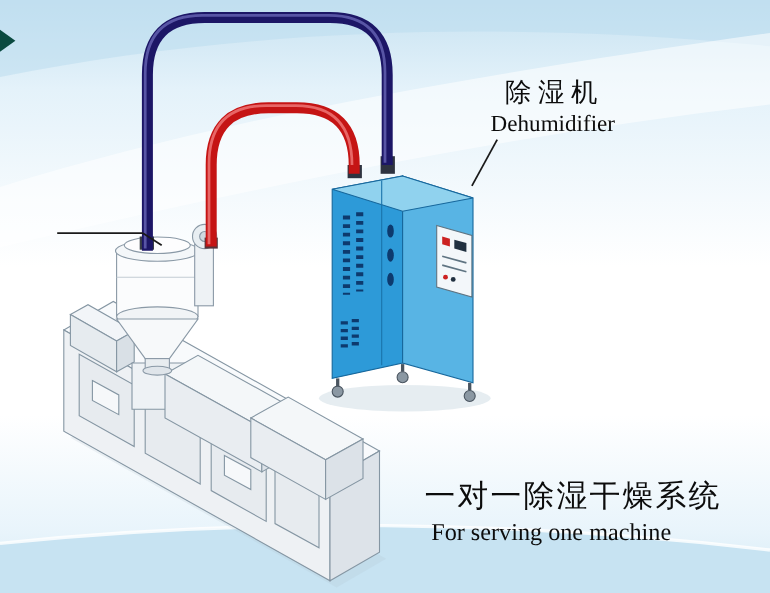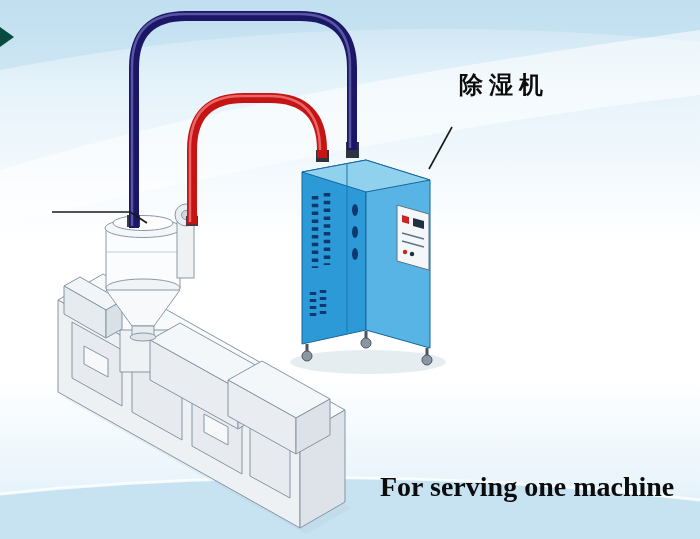--- a/index.html
+++ b/index.html
@@ -4,21 +4,21 @@
 <style>
   html,body{margin:0;padding:0;background:#ffffff;}
   .stage{
     position:relative;
     width:700px;height:539px;
     overflow:hidden;
     background:linear-gradient(180deg,#c7e2f1 0%,#e4f2fa 15%,#ffffff 45%,#ffffff 70%,#e8f4fb 90%,#d2e9f5 100%);
     font-family:"Liberation Sans",sans-serif;
   }
   .stage svg{position:absolute;left:0;top:0;}
-  .lbl{position:absolute;font-weight:bold;color:#0c0c0c;white-space:nowrap;line-height:1.05;}
+  .lbl{position:absolute;font-weight:normal;color:#0c0c0c;white-space:nowrap;line-height:1.05;}
   .cn{font-family:"Liberation Sans","DejaVu Sans",sans-serif;}
   .en{font-family:"Liberation Serif","DejaVu Serif",serif;}
 </style>
 </head>
 <body>
 
 <div class="stage">
 
   <svg width="700" height="539" viewBox="0 0 700 539">
 
@@ -126,16 +126,18 @@
 
     <g stroke="#1a1a1a" stroke-width="1.6">
       <line x1="52" y1="212" x2="130" y2="212"></line>
       <line x1="130" y1="212" x2="147" y2="223"></line>
       <line x1="452" y1="127" x2="429" y2="169"></line>
     </g>
   </svg>
 
 
   <div class="lbl cn" style="left:459px;top:72px;font-size:24px;letter-spacing:6px">除湿机</div>
+  <div class="lbl en" style="left:446px;top:101px;font-size:21px">Dehumidifier</div>
 
-  <div class="lbl en" style="left:380px;top:472px;font-size:28px">For serving one machine</div>
+  <div class="lbl cn" style="left:386px;top:436px;font-size:28px;letter-spacing:2px">一对一除湿干燥系统</div>
+  <div class="lbl en" style="left:392px;top:472px;font-size:22px">For serving one machine</div>
 
 </div>
 
 </body></html>

